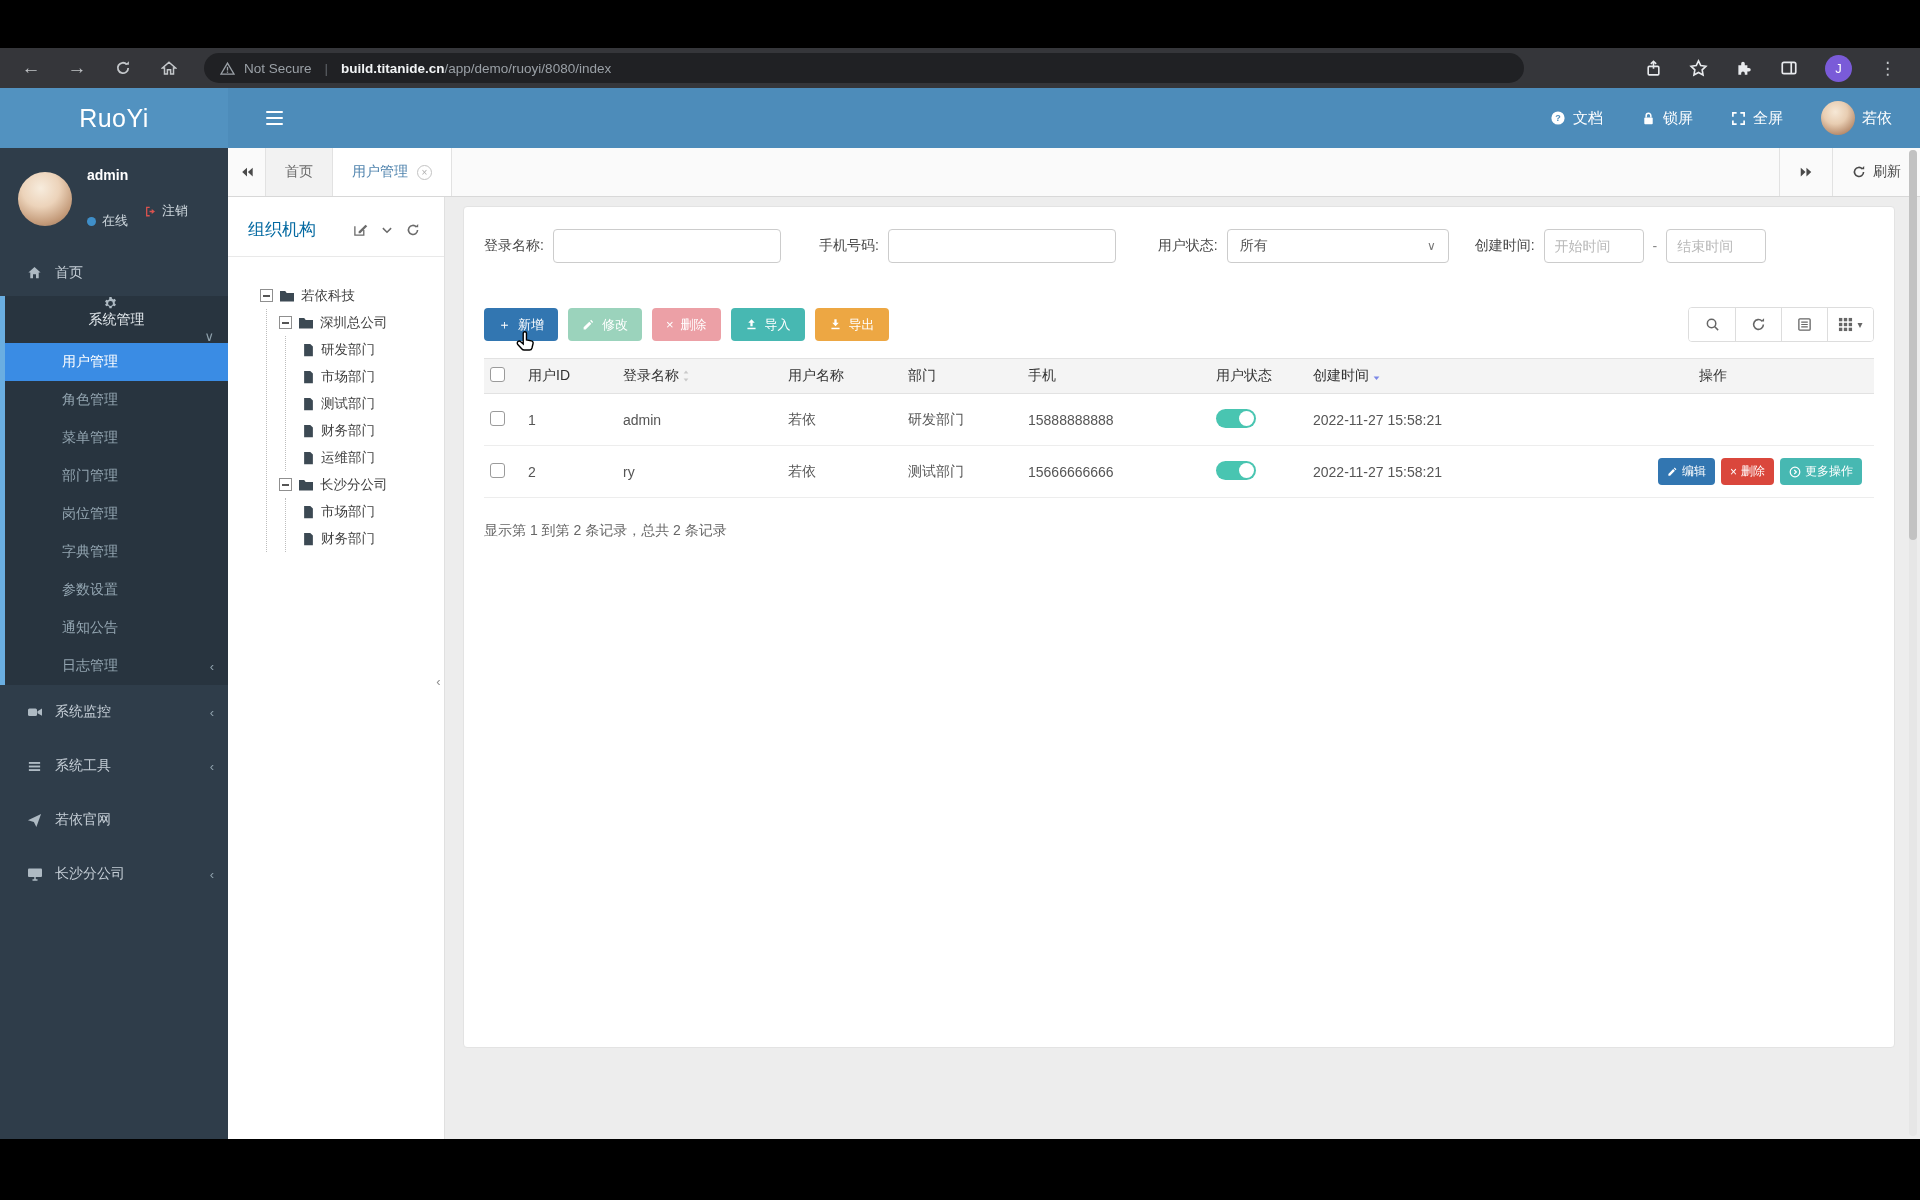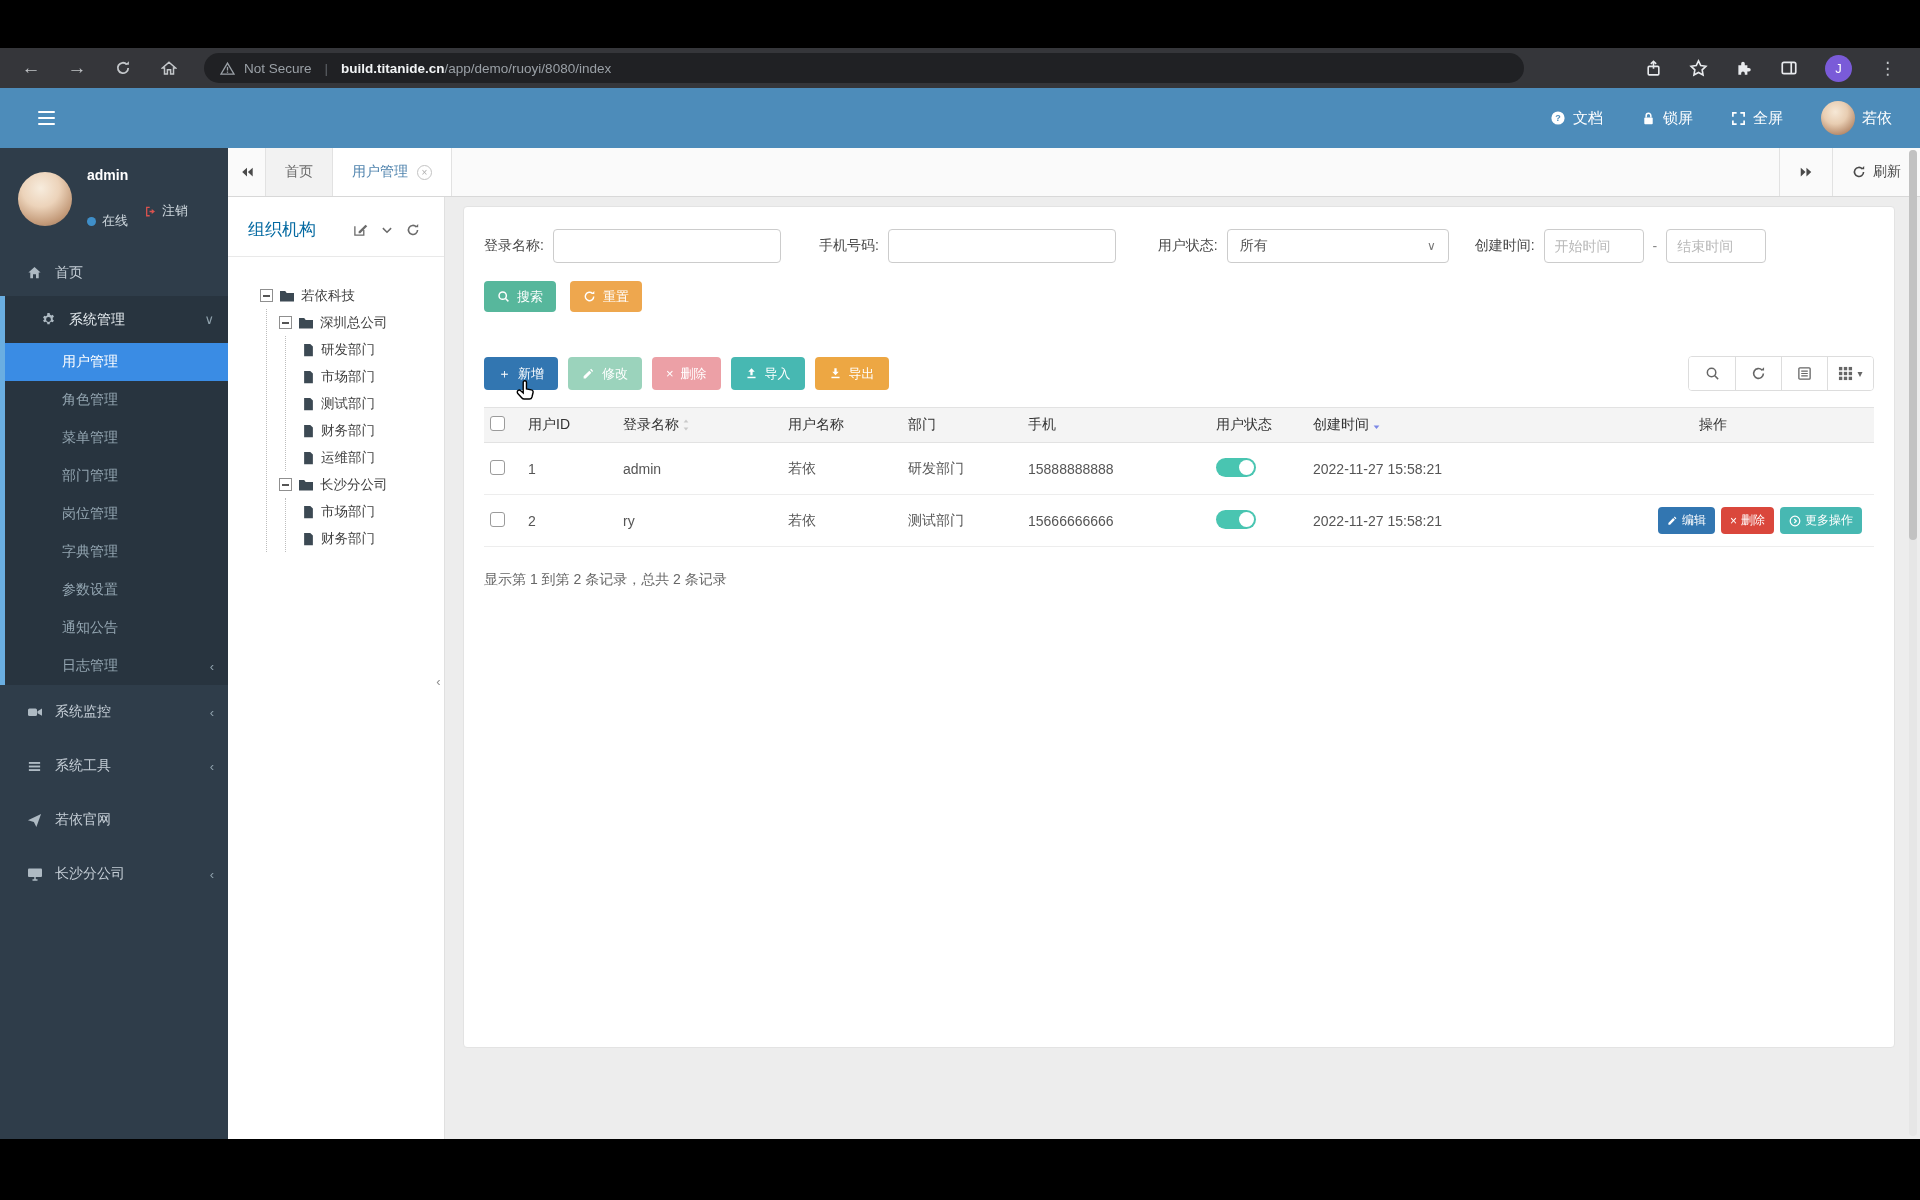--- a/index.html
+++ b/index.html
@@ -43,21 +43,21 @@
   .p-name{font-weight:bold;color:#fff;margin-bottom:9px;font-size:14px;}
   .p-status{display:flex;align-items:center;gap:16px;font-size:13px;color:#cfd8de;}
   .p-online{display:flex;align-items:center;gap:6px;margin-top:20px;}
   .dot-online{width:9px;height:9px;border-radius:50%;background:#3f8fc9;display:inline-block;}
   .p-logout{display:flex;align-items:center;gap:5px;cursor:pointer;}
   .m-item{height:47px;display:flex;align-items:center;padding:0 14px 0 27px;font-size:14px;
           color:#c5ced6;cursor:pointer;}
   .m-item .mi{width:17px;margin-right:11px;color:#aebac3;}
   .chev{margin-left:auto;color:#8fa1ac;font-size:13px;}
   .expanded{background:#28343f;border-left:5px solid #6aaee1;}
-  .expanded .m-item{padding-left:36px;color:#e4eaee;}
+  .expanded .m-item{padding-left:14px;color:#e4eaee;flex-direction:column;}
   .sub-item{height:38px;display:flex;align-items:center;padding-left:57px;font-size:14px;color:#93a5b1;cursor:pointer;}
   .sub-item.active{background:#3a8ce4;color:#fff;}
   .sub-item .chev{margin-right:14px;}
   .bottom-group .m-item{height:54px;}
 
   
   .tabbar{position:absolute;left:228px;top:148px;width:1692px;height:49px;background:#fafafa;
           border-bottom:1px solid #d8d8d8;display:flex;align-items:stretch;color:#555;}
   .tb-coll{width:38px;border-right:1px solid #e2e2e2;display:flex;align-items:center;justify-content:center;cursor:pointer;color:#4a4a4a;}
   .tab{display:flex;align-items:center;gap:9px;padding:0 19px;border-right:1px solid #e2e2e2;
@@ -182,20 +182,21 @@
       <svg width="18" height="18" viewBox="0 0 16 16">
           <rect x="2" y="3" width="12" height="10" rx="1.5" fill="none" stroke="#e8eaed" stroke-width="1.5"></rect>
           <path d="M10 3v10" stroke="#e8eaed" stroke-width="1.5"></path>
         </svg>
       <div class="profile-j">J</div>
       <div class="dots">⋮</div>
     </div>
   </div>
 
   <div class="app-header">
+    <div class="logo">RuoYi</div>
     <div class="burger">
         <i></i>
         <i></i>
         <i></i>
       </div>
     <div class="hdr-right">
       <div class="hdr-item">
         <svg width="16" height="16" viewBox="0 0 16 16">
             <circle cx="8" cy="8" r="6.6" fill="#fff"></circle>
             <text x="8" y="11.4" text-anchor="middle" font-size="9" font-weight="bold" fill="#4d8cba">?</text>
@@ -489,36 +490,20 @@
         <div class="sel">
           <span>所有</span>
           <span class="caret">∨</span>
         </div>
         <label style="margin-left:26px">创建时间:</label>
         <input class="inp" style="width: 100px;" placeholder="开始时间">
         <span style="margin:0 9px;color:#888">-</span>
         <input class="inp" style="width: 100px;" placeholder="结束时间">
       </div>
 
-      <div class="btn-row">
-        <button class="btn b-search">
-          <svg width="13" height="13" viewBox="0 0 16 16">
-              <circle cx="7" cy="7" r="4.5" fill="none" stroke="#fff" stroke-width="1.8"></circle>
-              <path d="M10.5 10.5 14 14" stroke="#fff" stroke-width="1.8"></path>
-            </svg>
-          <span>搜索</span>
-        </button>
-        <button class="btn b-reset">
-          <svg width="13" height="13" viewBox="0 0 16 16">
-              <path d="M13.2 8a5.2 5.2 0 1 1-1.5-3.7" fill="none" stroke="#fff" stroke-width="1.8"></path>
-              <path d="M13.9 1.2v3.6h-3.6z" fill="#fff"></path>
-            </svg>
-          <span>重置</span>
-        </button>
-      </div>
 
       <div class="toolbar">
         <button class="btn tbtn b-add">
             <span>＋</span>
             <span>新增</span>
           </button>
         <button class="btn tbtn b-edit">
           <svg width="13" height="13" viewBox="0 0 16 16">
               <path d="M2 11.5V14h2.5l7-7L9 4.5zM10 3.5 12.5 6l1.2-1.2L11.2 2.3z" fill="#fff"></path>
             </svg>

